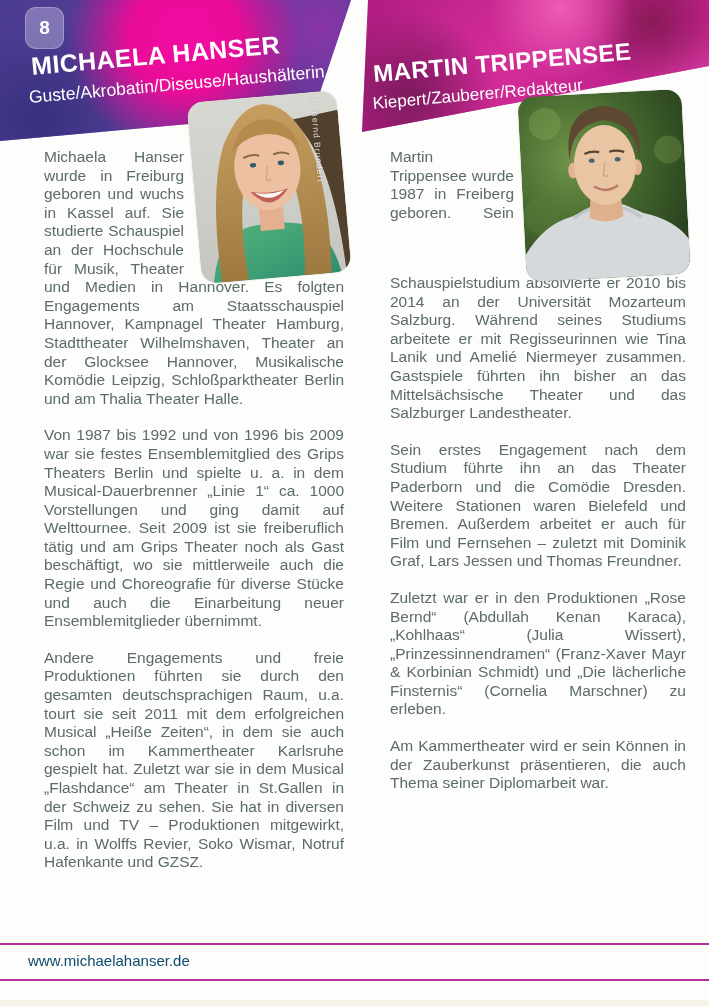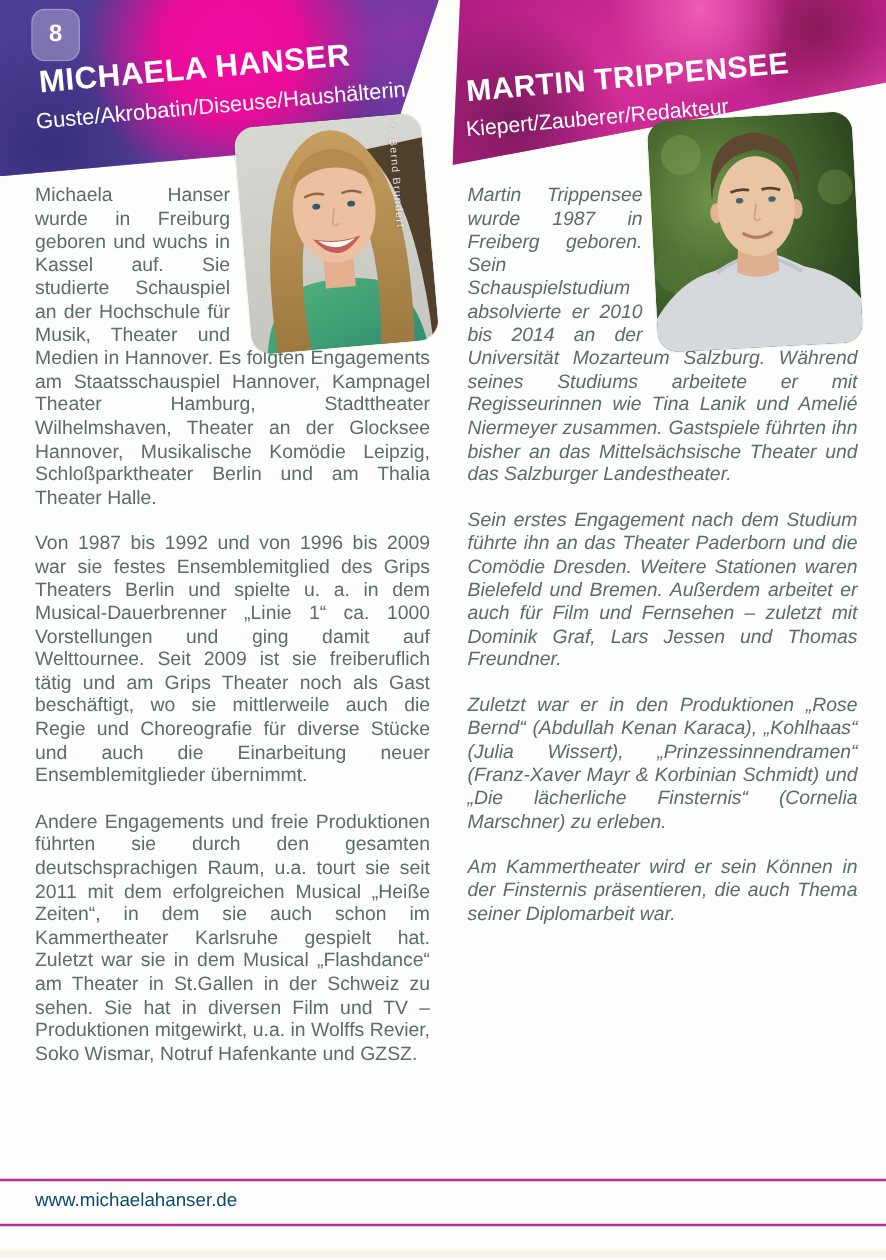--- a/index.html
+++ b/index.html
@@ -41,22 +41,22 @@
   
   .hdr{position:absolute; z-index:2; color:#fff; transform:rotate(-5deg); transform-origin:0 0; white-space:nowrap;}
   .name-left {left:30px;  top:52px; font-size:25px; font-weight:bold; letter-spacing:.4px;}
   .roles-left{left:28px;  top:87px; font-size:17.5px;}
   .name-right {left:372px; top:60px; font-size:24px; font-weight:bold; letter-spacing:.4px;}
   .roles-right{left:372px; top:94px; font-size:17px;}
   
   .content{position:absolute; left:28px; top:148px; right:23px; display:flex; gap:30px; z-index:3;}
   .col{color:#5c6c67; font-size:15.5px; line-height:18.6px;}
   .col-left{width:316px; flex:none;}
-  .col-right{width:312px; flex:none;font-style:italic;}
-  .col p{margin:0 0 18px 0; text-align:justify; hyphens:auto;}
+  .col-right{width:312px; flex:none;}
+  .col p{margin:0 0 18px 16px; text-align:justify; hyphens:auto;}
   .col p:last-child{margin-bottom:0;}
   
   .photo-float{float:right;}
   .pf-left{width:160px; height:126px;}
   .pf-right{width:172px; height:126px;}
   .photo{position:relative; border-radius:16px; overflow:hidden; box-shadow:0 0 0 1px rgba(0,0,0,.04);}
   .photo-m{width:150px; height:182px; margin:-52px 0 0 10px; transform:rotate(-5deg);}
   .photo-t{width:164px; height:185px; margin:-55px 0 0 8px;  transform:rotate(-3deg);}
   .photo svg{display:block; width:100%; height:100%;}
   .credit{
@@ -157,21 +157,21 @@
             <ellipse cx="71" cy="67" rx="3" ry="2.2" fill="#46656f"></ellipse>
             <ellipse cx="97" cy="67" rx="3" ry="2.2" fill="#46656f"></ellipse>
             <path d="M84,70 L82,82 Q84,85 87,82" stroke="#d3a081" stroke-width="1.4" fill="none"></path>
             <path d="M72,93 Q84,101 96,93" stroke="#b67a64" stroke-width="2.5" fill="none"></path>
           </svg>
         </div>
       </div>
       <p>Martin Trippensee wurde 1987 in Freiberg geboren. Sein Schauspielstudium absolvierte er 2010 bis 2014 an der Universität Mozarteum Salzburg. Während seines Studiums arbeitete er mit Regisseurinnen wie Tina Lanik und Amelié Niermeyer zusammen. Gastspiele führten ihn bisher an das Mittelsächsische Theater und das Salzburger Landestheater.</p>
       <p>Sein erstes Engagement nach dem Studium führte ihn an das Theater Paderborn und die Comödie Dresden. Weitere Stationen waren Bielefeld und Bremen. Außerdem arbeitet er auch für Film und Fernsehen – zuletzt mit Dominik Graf, Lars Jessen und Thomas Freundner.</p>
       <p>Zuletzt war er in den Produktionen „Rose Bernd“ (Abdullah Kenan Karaca), „Kohlhaas“ (Julia Wissert), „Prinzessinnendramen“ (Franz-Xaver Mayr &amp; Korbinian Schmidt) und „Die lächerliche Finsternis“ (Cornelia Marschner) zu erleben.</p>
-      <p>Am Kammertheater wird er sein Können in der Finsternis präsentieren, die auch Thema seiner Diplomarbeit war.</p>
+      <p>Am Kammertheater wird er sein Können in der Zauberkunst präsentieren, die auch Thema seiner Diplomarbeit war.</p>
     </div>
 
   </div>
 
   <div class="rule rule-top"></div>
   <div class="footer-url">www.michaelahanser.de</div>
   <div class="rule rule-bottom"></div>
   <div class="scan-strip"></div>
 
 </div>

